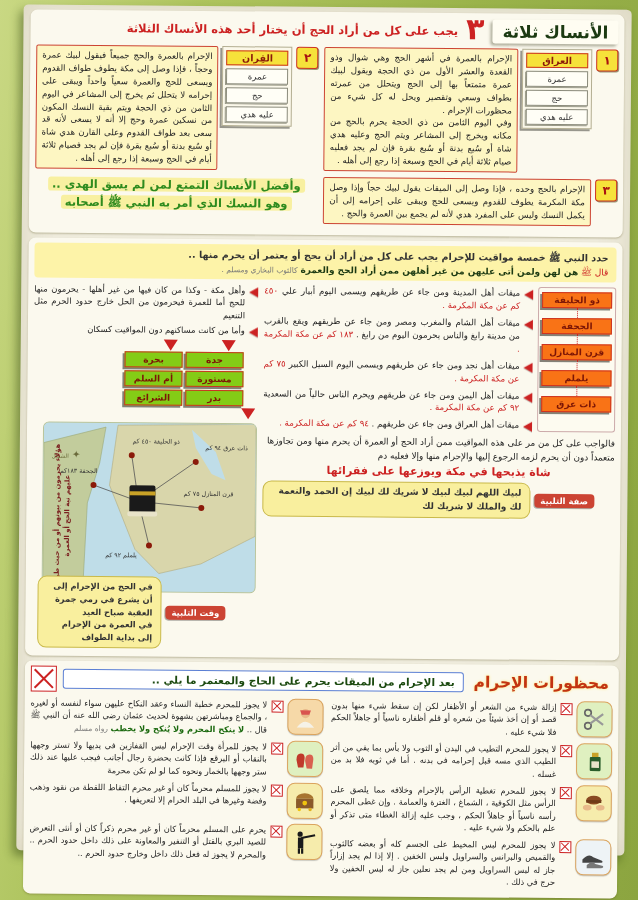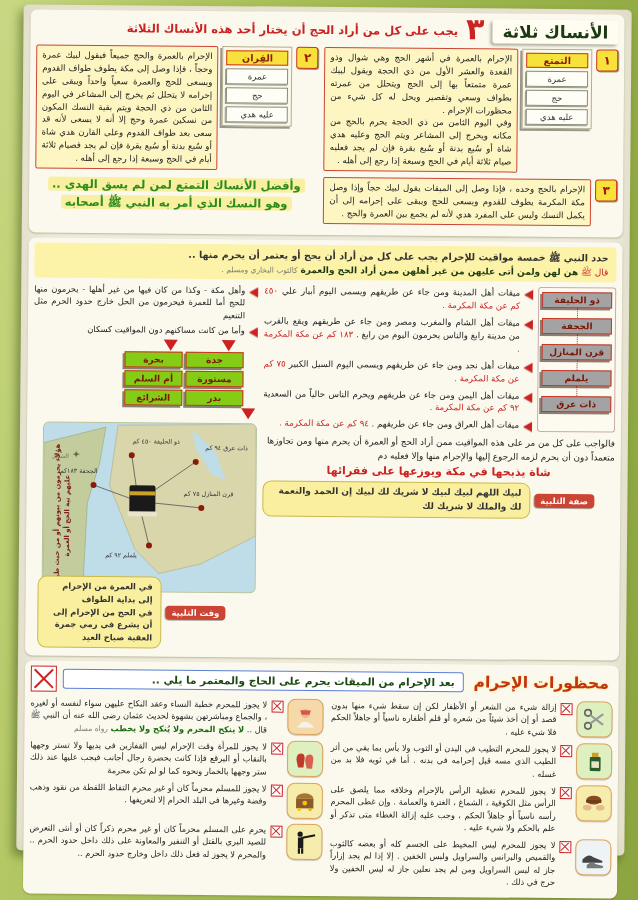--- a/index.html
+++ b/index.html
@@ -61,21 +61,21 @@
   .s2-intro{flex:1;background:#fdf3a8;border-radius:4px;padding:3px 8px;font-size:9px;line-height:1.6;}
   .s2-intro .l1{color:#333;font-weight:bold;font-size:9.5px;}
   .qal{color:#cc2222;font-weight:normal;}
   .hadith{color:#1c3a12;font-weight:bold;}
   .src{color:#777;font-size:7.5px;}
   .s2-body{display:flex;gap:6px;}
   .s2-right{width:352px;flex:none;display:flex;flex-direction:column;}
   .s2-row{display:flex;gap:5px;}
   .miq-side{flex:none;width:70px;background:#fdfbf0;border:1px solid #caa;border-radius:3px;
     padding:4px 3px;display:flex;flex-direction:column;align-items:stretch;}
-  .miq-name{background:#a3a3a3;border:1px solid #cc3322;box-shadow:-2px 2px 0 rgba(50,50,40,.6);
+  .miq-name{background:#f97316;border:1px solid #cc3322;box-shadow:-2px 2px 0 rgba(50,50,40,.6);
     color:#7c1606;font-weight:bold;font-size:9px;text-align:center;padding:2px 1px;}
   .conn{height:10px;border-right:1px dotted #cc2222;width:1px;margin:0 auto;}
   .miq-list{flex:1;display:flex;flex-direction:column;gap:4px;}
   .miq-item{display:flex;gap:4px;font-size:8.6px;line-height:1.5;color:#222;text-align:justify;}
   .dist{color:#cc2222;}
   .wajib{font-size:8.8px;line-height:1.6;color:#222;margin-top:4px;text-align:justify;padding-left:4px;}
   .wajib-red{color:#cc2222;font-weight:bold;text-align:center;font-size:11px;margin:2px 0;}
   .bubble-row{display:flex;gap:4px;align-items:center;justify-content:flex-start;margin-top:2px;}
   .rlabel{background:#cc4433;color:#fff;font-size:8.5px;font-weight:bold;border-radius:4px;
     padding:2px 6px;flex:none;box-shadow:-1px 1px 0 rgba(0,0,0,.3);}
@@ -118,21 +118,21 @@
     <div class="s1-head">
       <div class="s1-title">الأنساك ثلاثة</div>
       <div class="s1-num">٣</div>
       <div class="s1-sub">يجب على كل من أراد الحج أن يختار أحد هذه الأنساك الثلاثة</div>
     </div>
     <div class="s1-grid">
       <div>
         <div class="nblock">
           <div class="badge">١</div>
           <div class="ncard">
-            <div class="nlabel">التمتع</div>
+            <div class="nlabel">العراق</div>
             <div class="ntag">عمرة</div>
             <div class="ntag">حج</div>
             <div class="ntag">عليه هدي</div>
           </div>
           <div class="ybox" style="flex:1">
             <div>الإحرام بالعمرة في أشهر الحج وهي شوال وذو القعدة والعشر الأول من ذي الحجة ويقول لبيك عمرة متمتعاً بها إلى الحج ويتحلل من عمرته بطواف وسعي وتقصير ويحل له كل شيء من محظورات الإحرام .</div>
             <div>وفي اليوم الثامن من ذي الحجة يحرم بالحج من مكانه ويخرج إلى المشاعر ويتم الحج وعليه هدي شاة أو سُبع بدنة أو سُبع بقرة فإن لم يجد فعليه صيام ثلاثة أيام في الحج وسبعة إذا رجع إلى أهله .</div>
           </div>
         </div>
         <div class="nblock">
@@ -260,22 +260,22 @@
           <div class="maplabel" style="top:44px;right:158px;">الجحفة ١٨٣كم</div>
           <div class="maplabel" style="top:66px;right:22px;">قرن المنازل ٧٥ كم</div>
           <div class="maplabel" style="top:128px;right:118px;">يلملم ٩٢ كم</div>
           <div class="kaaba" style="top:62px;right:100px;"></div>
           <div class="compass">✦ <span style="font-size:5.5px">الشمال</span></div>
         </div>
         <div class="vnote">هؤلاء يحرمون من بيوتهم أو من حيث طرأت عليهم نية الحج أو العمرة</div>
         <div class="timebubble">
           <div class="rlabel">وقت التلبية</div>
           <div class="bubble" style="font-size:8.3px">
+            <div>في الحج من الإحرام إلى أن يشرع في رمي جمرة العقبة صباح العيد</div>
             <div>في العمرة من الإحرام إلى بداية الطواف</div>
-            <div>في الحج من الإحرام إلى أن يشرع في رمي جمرة العقبة صباح العيد</div>
           </div>
         </div>
       </div>
     </div>
   </div>
 
   <div class="panel">
     <div class="s3-head">
       <div class="s3-title">محظورات الإحرام</div>
       <div class="s3-bar">بعد الإحرام من الميقات يحرم على الحاج والمعتمر ما يلي ..</div>

